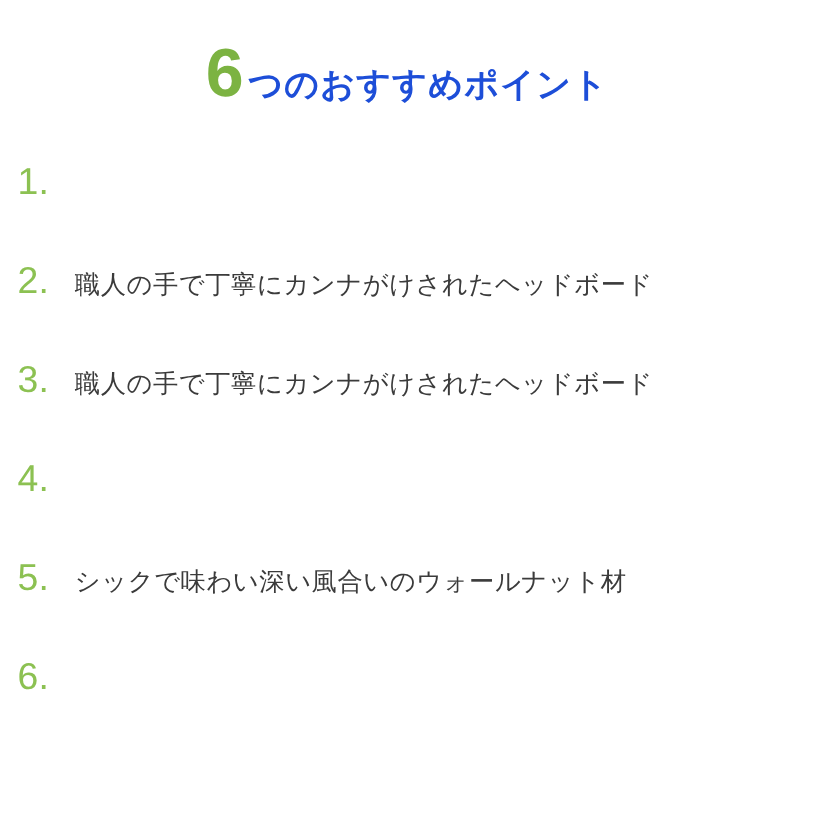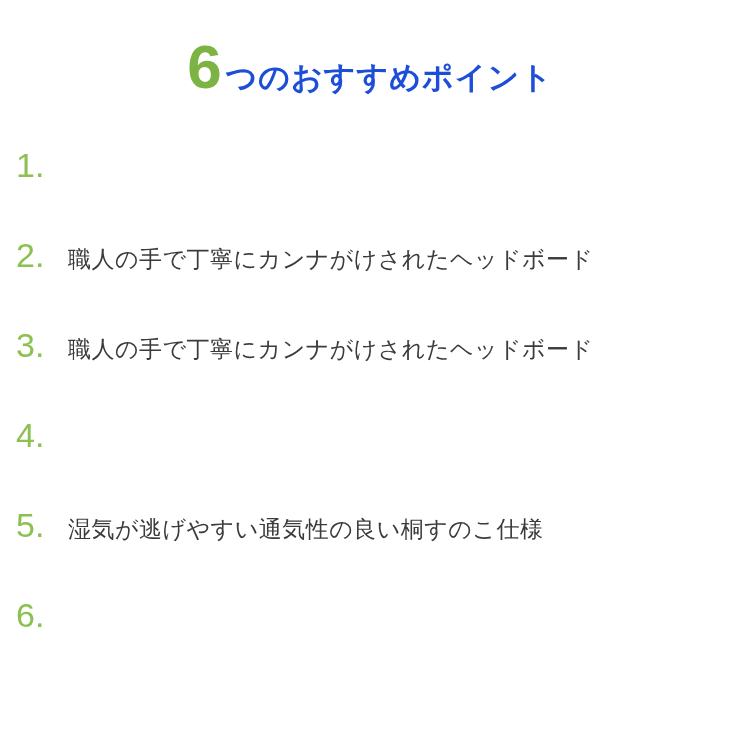--- a/index.html
+++ b/index.html
@@ -109,21 +109,21 @@
       <span class="item-number">3.</span>
       <span class="item-label">職人の手で丁寧にカンナがけされたヘッドボード</span>
     </div>
 
     <div class="list-item">
       <span class="item-number">4.</span>
     </div>
 
     <div class="list-item">
       <span class="item-number">5.</span>
-      <span class="item-label">湿気が逃げやすい通気性の良い桐すのこ仕様</span>
+      <span class="item-label">シックで味わい深い風合いのウォールナット材</span>
     </div>
 
     <div class="list-item">
       <span class="item-number">6.</span>
     </div>
 
   </div>
 
 </div>
 

